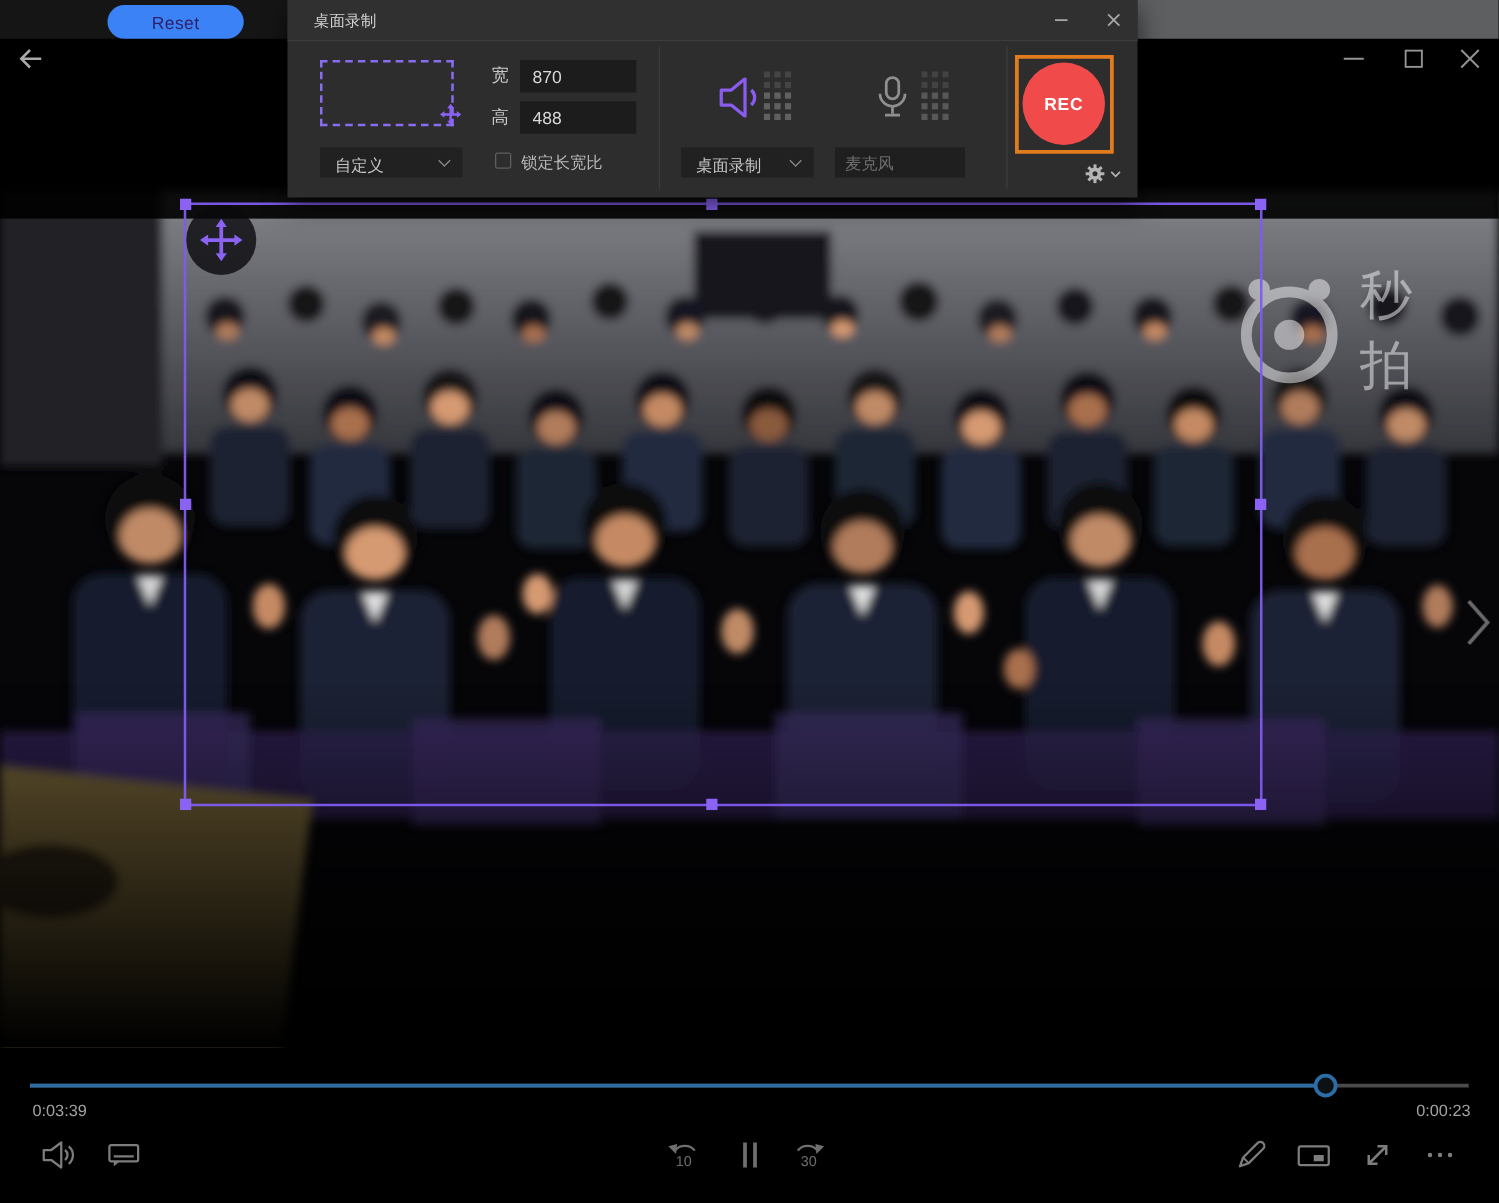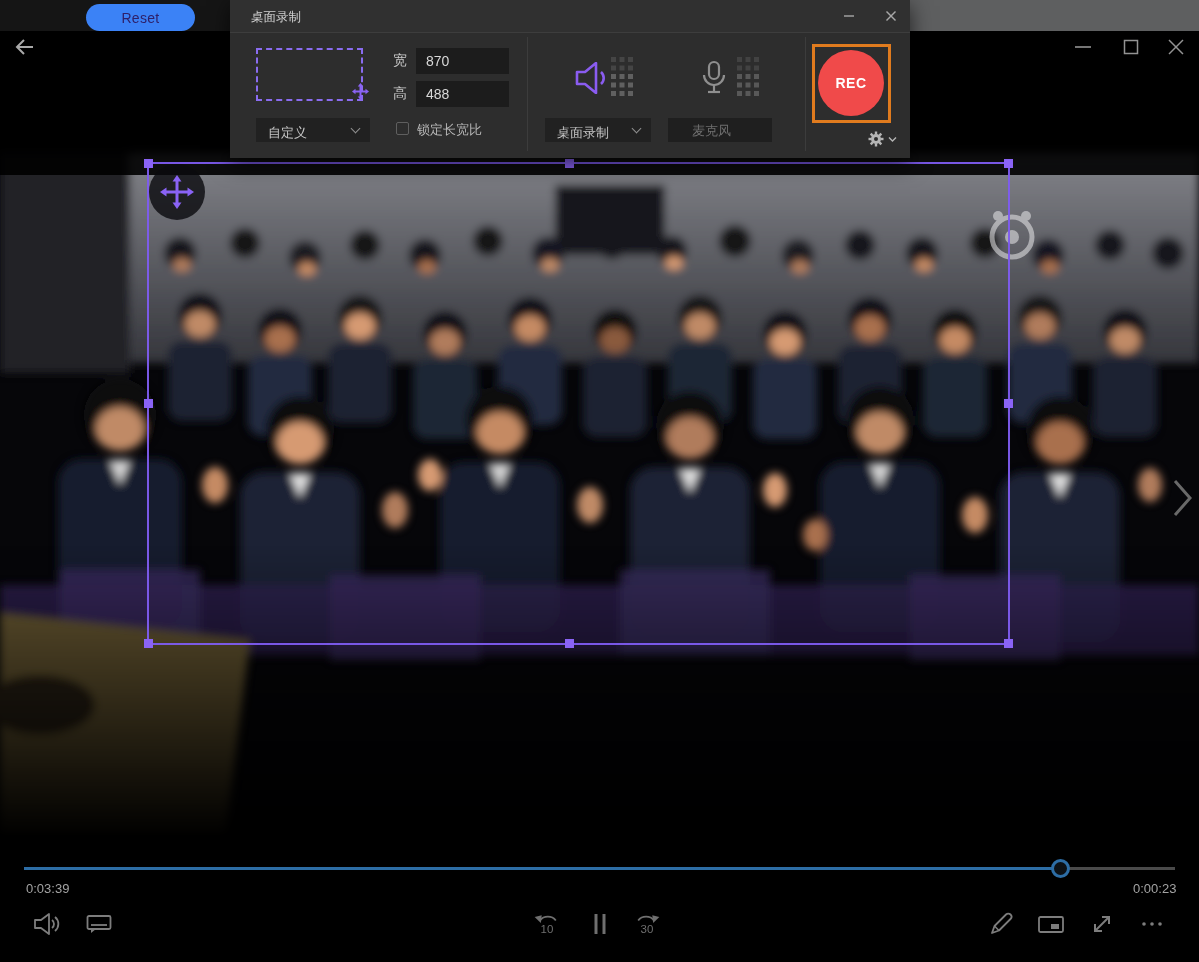--- a/index.html
+++ b/index.html
@@ -68,21 +68,21 @@
                font-family:"Liberation Sans", sans-serif; }
   .dropdown { position:absolute; height:24px; background:#212121; display:flex;
               align-items:flex-end; font-size:13px; color:#c6c6c6; padding-left:12px; }
   .dropdown .chev { position:absolute; right:11px; top:7px; width:7px; height:7px;
               border-right:1.5px solid #8f8f8f; border-bottom:1.5px solid #8f8f8f;
               transform:rotate(45deg); }
   #lock-checkbox { position:absolute; left:166px; top:122px; width:13px; height:13px;
                    border:1px solid #5f5f5f; border-radius:2px; background:transparent; }
   #lock-label { position:absolute; left:187px; top:121px; font-size:13px; color:#b9b9b9; }
   #mic-input { position:absolute; left:438px; top:118px; width:104px; height:24px;
-               background:#1f1f1f; border:none; outline:none; padding-left:24px;
+               background:#1f1f1f; border:none; outline:none; padding-left:8px;
                font-size:13px; color:#c6c6c6; font-family:"Liberation Sans", sans-serif; }
   #mic-input::placeholder { color:#6e6e6e; }
   #rec-highlight { position:absolute; left:582px; top:44px; width:79px; height:79px;
                    border:3px solid #e07b1e; }
   #rec-button { position:absolute; left:588px; top:50px; width:66px; height:66px;
                 border-radius:50%; background:#f04a4a; display:flex; align-items:center;
                 justify-content:center; color:#fff; font-weight:bold; font-size:14px;
                 letter-spacing:.5px; }
   #gear-wrap { position:absolute; left:638px; top:131px; display:flex; align-items:center; gap:4px; }
 </style>
@@ -291,20 +291,21 @@
       <rect x="0" y="0" width="1199" height="30" fill="#000" opacity=".9"></rect>
     </svg>
 
     <div class="abs" id="watermark">
       <svg class="icon" width="54" height="54" viewBox="0 0 54 54">
         <circle cx="27" cy="29" r="20" fill="none" stroke="#e9e9ec" stroke-width="5"></circle>
         <circle cx="27" cy="29" r="7" fill="#e9e9ec"></circle>
         <circle cx="13" cy="8" r="5" fill="#e9e9ec"></circle>
         <circle cx="41" cy="8" r="5" fill="#e9e9ec"></circle>
       </svg>
+      <span class="wm-text">秒拍</span>
     </div>
   </div>
 
   <div class="abs" id="selection">
     <div class="handle h-tl"></div>
     <div class="handle h-tm"></div>
     <div class="handle h-tr"></div>
     <div class="handle h-ml"></div>
     <div class="handle h-mr"></div>
     <div class="handle h-bl"></div>

